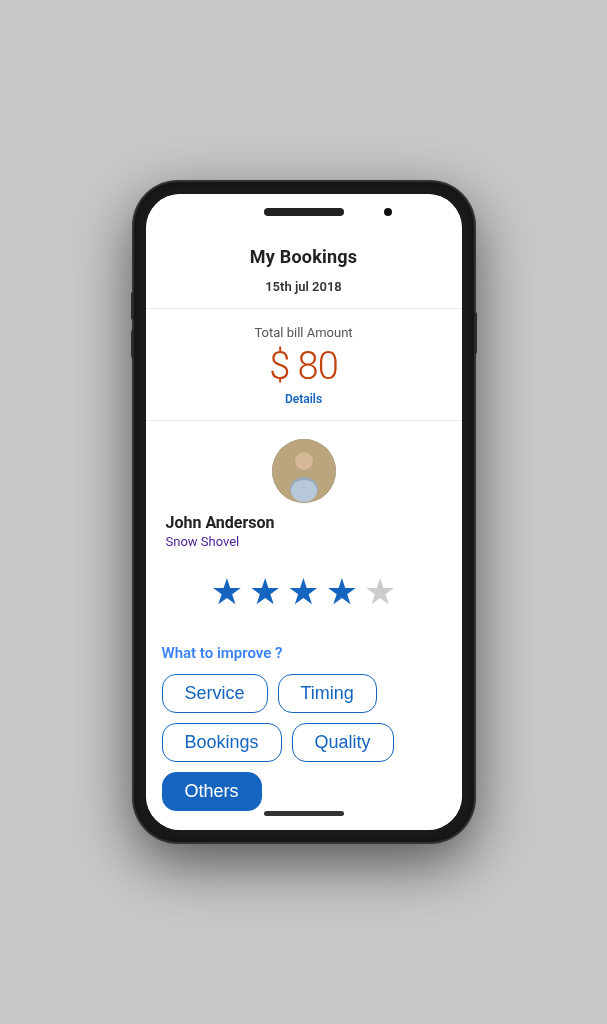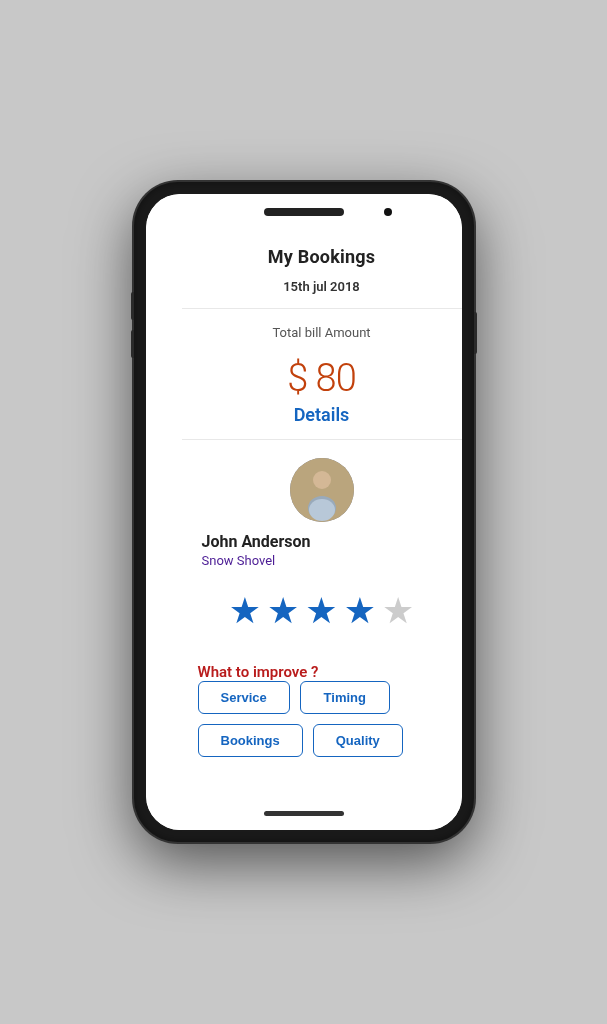--- a/index.html
+++ b/index.html
@@ -104,21 +104,20 @@
     }
 
     
     .app-content {
       width: 100%;
       height: 100%;
       background: #fff;
       border-radius: 34px;
       overflow-y: auto;
       padding-top: 36px;
-      padding-left: 36px;
     }
 
     
     .header-section {
       text-align: center;
       padding: 16px 20px 14px;
       border-bottom: 1px solid #e8e8e8;
     }
 
     .header-title {
@@ -138,32 +137,32 @@
     
     .bill-section {
       text-align: center;
       padding: 16px 20px 14px;
       border-bottom: 1px solid #e8e8e8;
     }
 
     .bill-label {
       font-size: 13px;
       color: #555;
-      margin-bottom: 16px;
+      margin-bottom: 4px;
     }
 
     .bill-amount {
       font-size: 38px;
       font-weight: 300;
       color: #c2410c;
       letter-spacing: -1px;
     }
 
     .bill-details-link {
-      font-size: 18px;
+      font-size: 12px;
       color: #1565C0;
       font-weight: 600;
       cursor: pointer;
       margin-top: 4px;
     }
 
     
     .provider-section {
       text-align: left;
       padding: 18px 20px 14px;
@@ -216,34 +215,35 @@
     }
 
     
     .improve-section {
       padding: 0 16px 20px;
     }
 
     .improve-title {
       font-size: 15px;
       font-weight: 600;
-      color: #b91c1c;
+      color: #3b82f6;
+      margin-bottom: 12px;
     }
 
     .improve-tags {
       display: flex;
       flex-wrap: wrap;
       gap: 10px;
     }
 
     .tag-btn {
       padding: 8px 22px;
-      border-radius: 6px;
-      font-size: 13px;
-      font-weight: 700;
+      border-radius: 14px;
+      font-size: 18px;
+      font-weight: 400;
       cursor: pointer;
       border: 1.5px solid #1565C0;
       background: #fff;
       color: #1565C0;
       min-width: 90px;
       text-align: center;
     }
 
     .tag-btn.active {
       background: #1565C0;
@@ -309,18 +309,19 @@
       </div>
 
       <div class="improve-section">
         <div class="improve-title">What to improve ?</div>
 
         <div class="improve-tags">
           <button class="tag-btn">Service</button>
           <button class="tag-btn">Timing</button>
           <button class="tag-btn">Bookings</button>
           <button class="tag-btn">Quality</button>
+          <button class="tag-btn active">Others</button>
         </div>
       </div>
 
     </div>
   </div>
 </div>
 
 </body></html>

